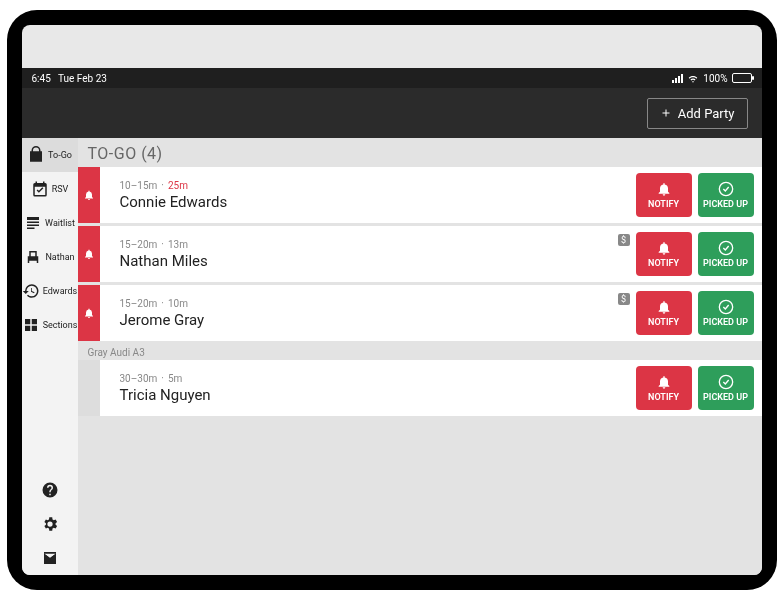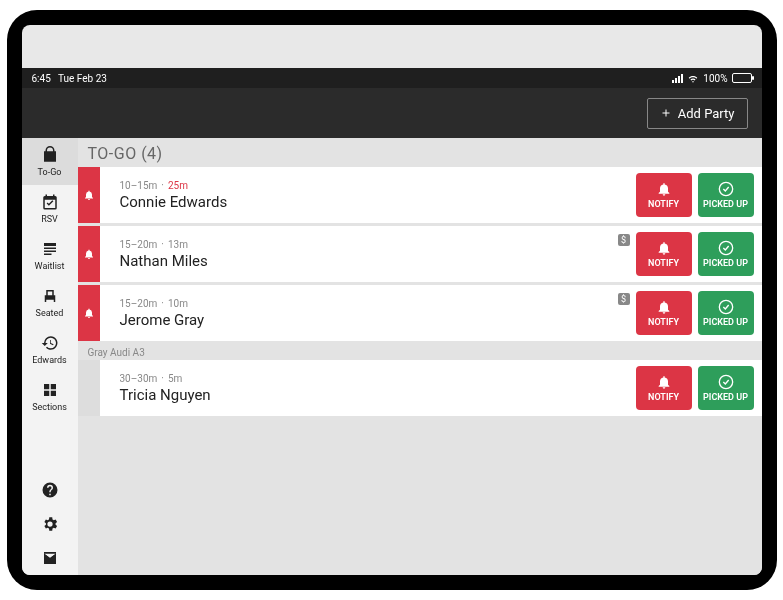--- a/index.html
+++ b/index.html
@@ -5,21 +5,21 @@
   * { box-sizing: border-box; margin: 0; padding: 0; font-family: -apple-system, BlinkMacSystemFont, "Segoe UI", Roboto, Helvetica, Arial, sans-serif; }
   body { background: #fff; display: flex; justify-content: center; align-items: center; height: 600px; width: 783px; }
   .device { width: 770px; height: 580px; background: #000; border-radius: 30px; padding: 15px; position: relative; }
   .screen { width: 100%; height: 100%; background: #e8e8e8; border-radius: 8px; overflow: hidden; display: flex; flex-direction: column; }
   .statusbar { height: 20px; background: #1f1f1f; color: #fff; display: flex; justify-content: space-between; align-items: center; padding: 0 10px; font-size: 10px; margin-top: 43px; }
   .statusbar .right { display: flex; align-items: center; gap: 4px; }
   .topbar { height: 50px; background: #2b2b2b; display: flex; justify-content: flex-end; align-items: center; padding: 0 14px; }
   .add-party { border: 1px solid #888; color: #fff; background: transparent; padding: 7px 12px; font-size: 13px; border-radius: 2px; display: flex; align-items: center; gap: 6px; cursor: pointer; }
   .content { flex: 1; display: flex; overflow: hidden; }
   .sidebar { width: 56px; background: #f3f3f3; display: flex; flex-direction: column; align-items: center; padding-top: 0; }
-  .side-item { width: 56px; display: flex; flex-direction: column; align-items: center; justify-content: center; padding: 8px 0; font-size: 9px; color: #222; cursor: pointer; gap: 3px; }
+  .side-item { width: 56px; display: flex; flex-direction: row; align-items: center; justify-content: center; padding: 8px 0; font-size: 9px; color: #222; cursor: pointer; gap: 3px; }
   .side-item.active { background: #dcdcdc; }
   .side-icon { width: 18px; height: 18px; display: flex; align-items: center; justify-content: center; }
   .side-spacer { flex: 1; }
   .side-footer-icon { width: 18px; height: 18px; margin: 8px 0; color: #111; cursor: pointer; display:flex; align-items:center; justify-content:center;}
   .main { flex: 1; background: #e3e3e3; display: flex; flex-direction: column; overflow-y: auto; }
   .section-header { font-size: 16px; color: #666; padding: 6px 10px 4px; letter-spacing: 0.5px; }
   .row-wrap { margin-bottom: 3px; }
   .sub-header { font-size: 10px; color: #888; padding: 3px 10px 2px; }
   .row { background: #fff; display: flex; align-items: stretch; min-height: 56px; }
   .bell-tab { width: 22px; background: #dc3545; display: flex; align-items: center; justify-content: center; color: #fff; }
@@ -104,21 +104,21 @@
               </svg>
           </span>
           <span>Waitlist</span>
         </div>
         <div class="side-item">
           <span class="side-icon">
             <svg viewBox="0 0 24 24" width="18" height="18" fill="#222">
                 <path d="M7 11V4h10v7h2v9h-2v-3H7v3H5v-9h2zm2-5v5h6V6H9z"></path>
               </svg>
           </span>
-          <span>Seated</span>
+          <span>Nathan</span>
         </div>
         <div class="side-item">
           <span class="side-icon">
             <svg viewBox="0 0 24 24" width="18" height="18" fill="#222">
                 <path d="M13 3a9 9 0 00-9 9H1l4 4 4-4H6a7 7 0 117 7 7 7 0 01-5-2l-1.4 1.4A9 9 0 1013 3zm-1 5v5l4 2 .8-1.4L13 12V8h-1z"></path>
               </svg>
           </span>
           <span>Edwards</span>
         </div>
         <div class="side-item">

